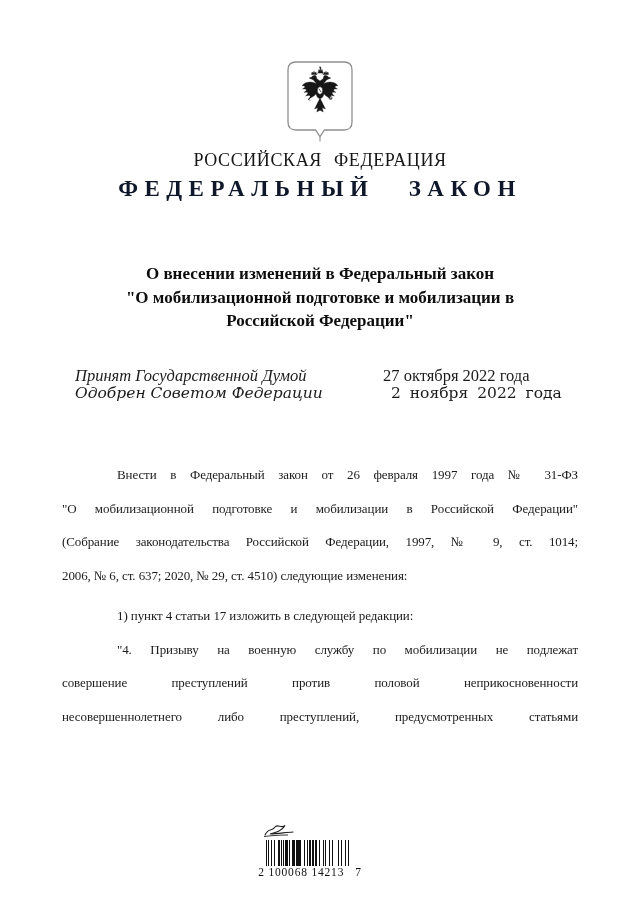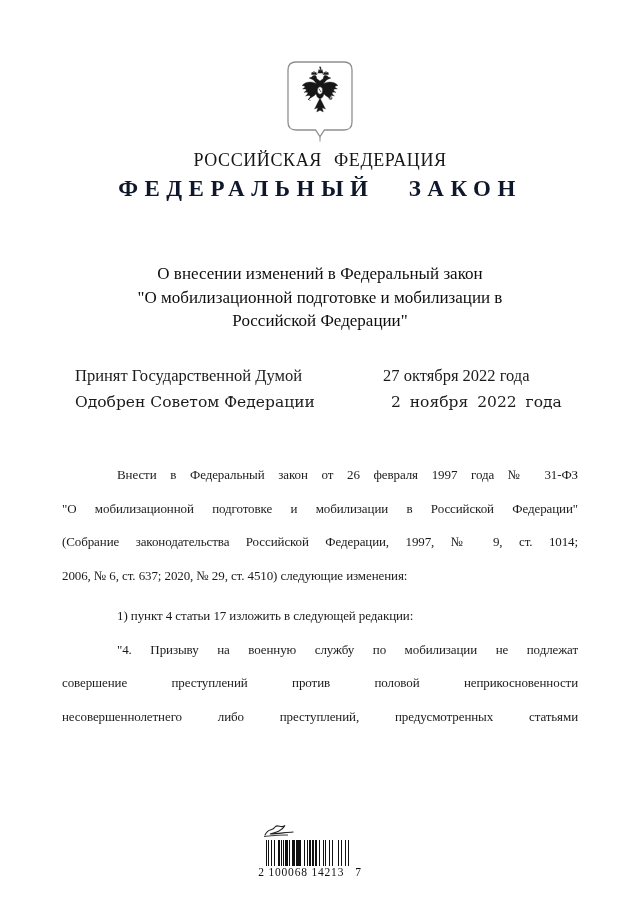--- a/index.html
+++ b/index.html
@@ -38,30 +38,30 @@
     font-size: 23px;
     letter-spacing: 6.5px;
     word-spacing: 22px;
     color: #0f172a;
   }
   
   .law-title {
     position: absolute;
     left: 80px; top: 262px; width: 480px;
     text-align: center;
-    font-weight: normal;
+    font-weight: bold;
     font-size: 17px;
     line-height: 23.5px;
     color: #0d0d0d;
   }
   
   .adoption-row { position: absolute; left: 0; width: 640px; height: 24px; font-size: 16.5px; }
   .adoption-row.passed { top: 366px; }
-  .adoption-row.approved { top: 393px; font-family: "DejaVu Serif", serif; font-size: 15.5px; }
-  .adoption-label { position: absolute; left: 75px; white-space: nowrap; }
+  .adoption-row.approved { top: 384px; font-family: "DejaVu Serif", serif; font-size: 15.5px; }
+  .adoption-label { position: absolute; left: 75px; white-space: nowrap; font-style: italic; }
   .adoption-date { position: absolute; left: 383px; white-space: nowrap; }
   .adoption-row.approved .adoption-date { left: 391px; word-spacing: 4px; }
   
   .body-text {
     position: absolute;
     left: 62px; top: 458px; width: 516px;
   }
   .body-line {
     height: 33.5px;
     line-height: 33.5px;

